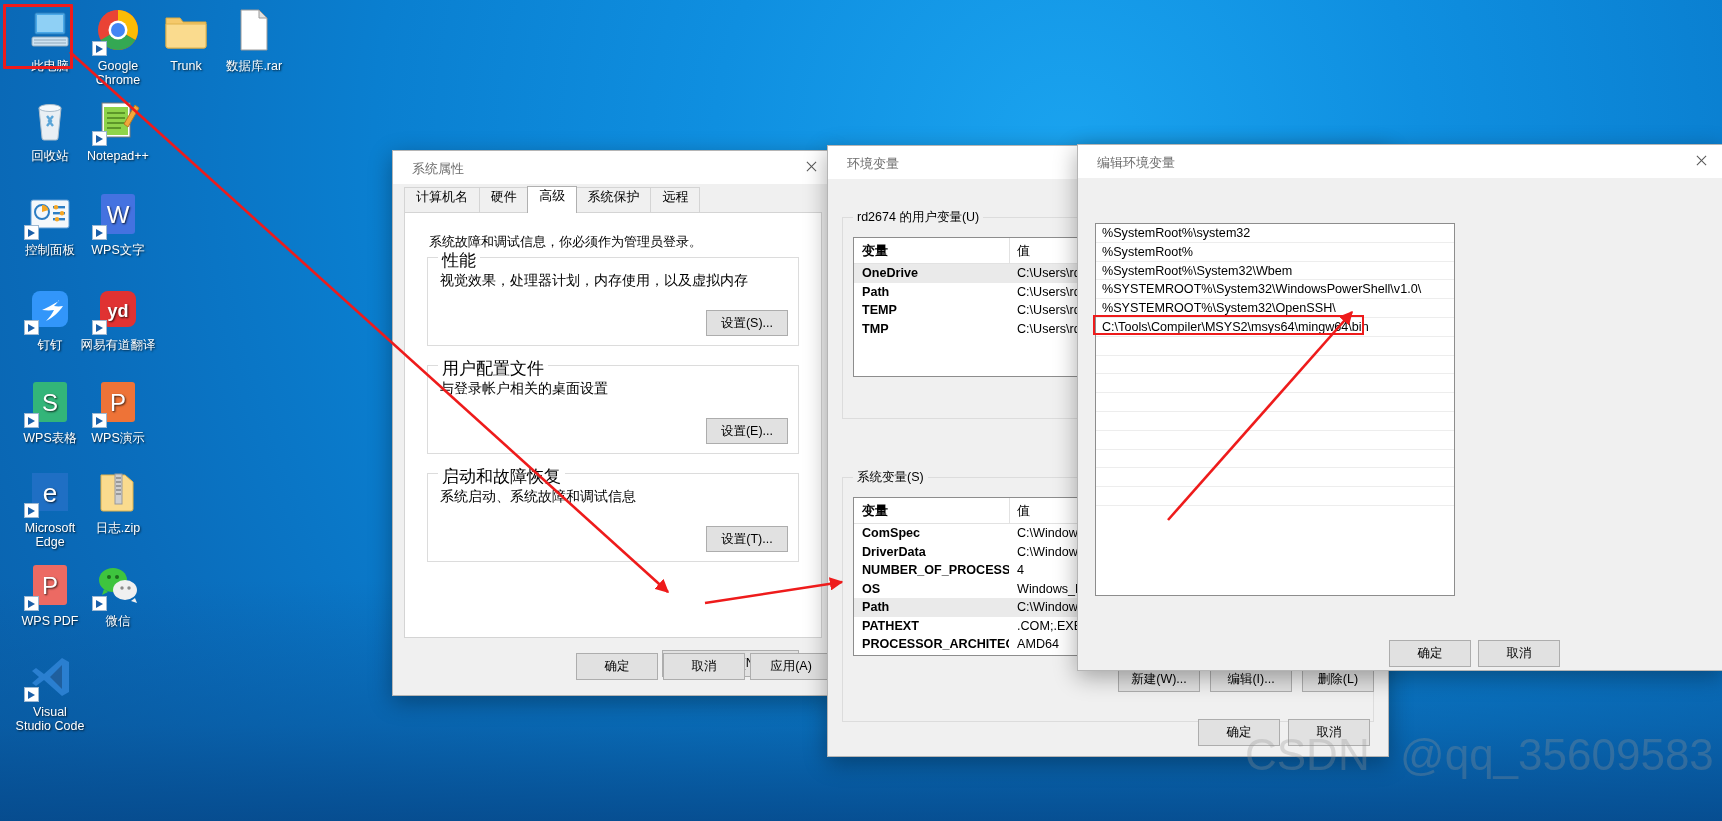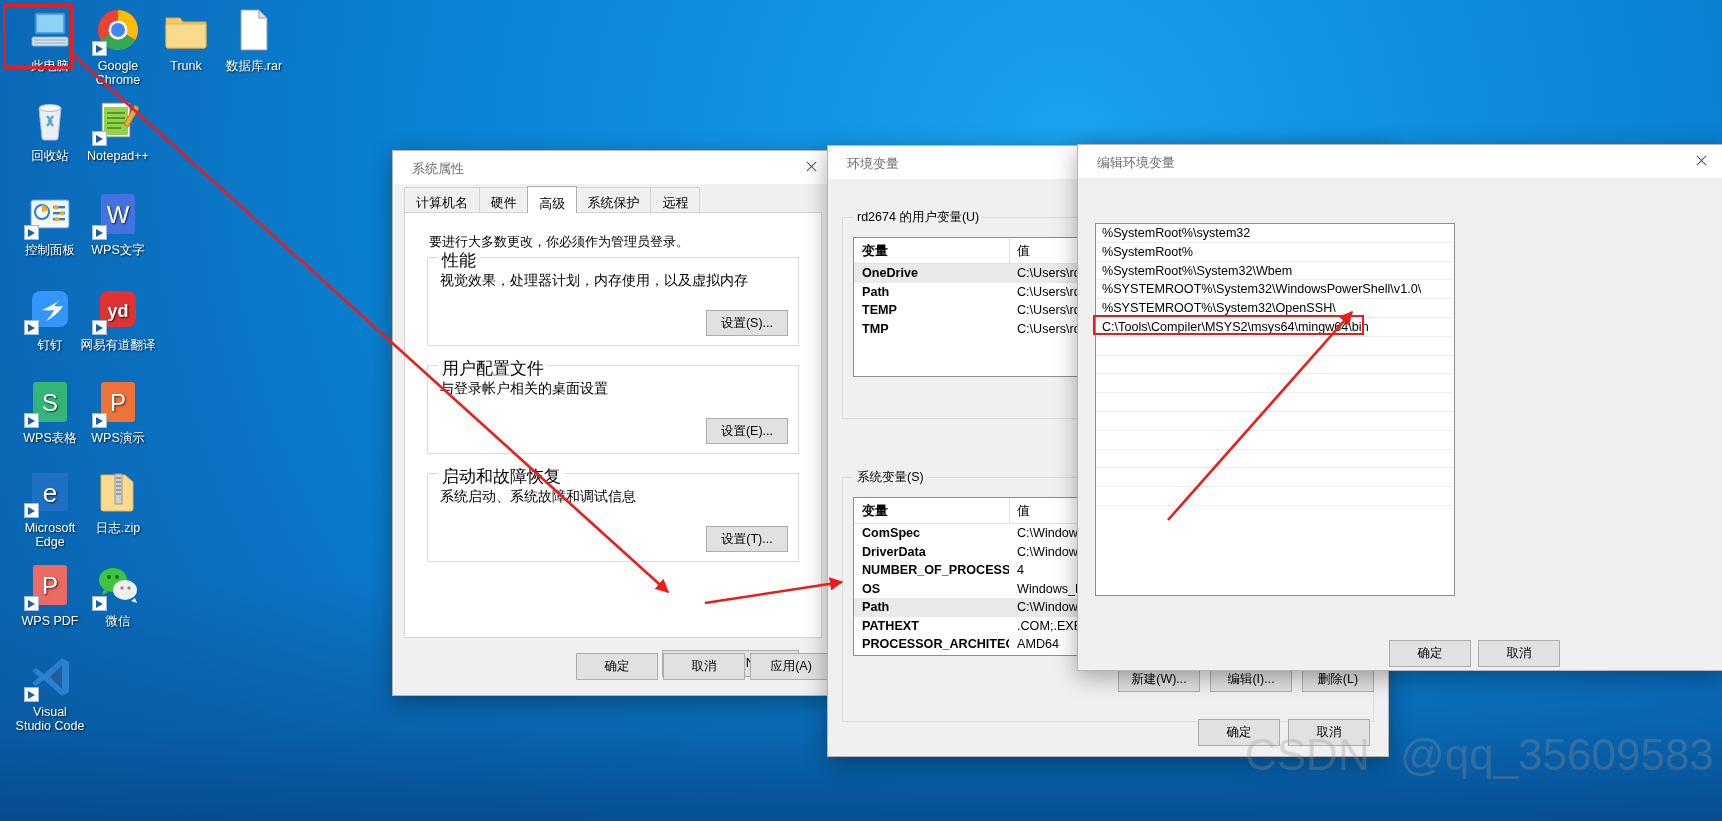--- a/index.html
+++ b/index.html
@@ -66,21 +66,21 @@
     box-sizing:border-box;
   }
 
   
   #sysprops{left:392px;top:150px;width:440px;height:544px;}
   #sysprops .tabstrip{
     position:absolute;left:11px;top:36px;right:11px;height:26px;
   }
   .tab{
     position:absolute;top:0;height:25px;padding:0 11px;box-sizing:border-box;
-    display:flex;align-items:flex-end;font-size:13px;
+    display:flex;align-items:flex-start;font-size:13px;
     border:1px solid #d4d4d4;border-bottom:none;background:#f0f0f0;color:#000;
   }
   .tab.active{background:#fff;border-color:#b0b0b0;height:27px;top:-1px;z-index:3;}
   #sysprops .tabpanel{
     position:absolute;left:11px;top:61px;right:11px;bottom:57px;
     background:#fff;border:1px solid #d4d4d4;
   }
   .hint{position:absolute;left:24px;top:20px;font-size:13px;}
   .gbox{
     position:absolute;border:1px solid #dcdcdc;
@@ -338,21 +338,21 @@
       </div>
       <div class="tab" style="left: 171.6px;">
         <span>系统保护</span>
       </div>
       <div class="tab" style="left: 246.4px;">
         <span>远程</span>
       </div>
     </div>
 
   <div class="tabpanel">
-    <div class="hint">要进行大多数更改，你必须作为管理员登录。</div>
+    <div class="hint">系统故障和调试信息，你必须作为管理员登录。</div>
 
     <div class="gbox" style="left:22px;top:44px;right:22px;height:87px;">
       <span class="leg">性能</span>
       <span class="desc">视觉效果，处理器计划，内存使用，以及虚拟内存</span>
       <div class="btn" style="position:absolute;right:10px;bottom:9px;width:82px;height:26px;">设置(S)...</div>
     </div>
 
     <div class="gbox" style="left:22px;top:152px;right:22px;height:87px;">
       <span class="leg">用户配置文件</span>
       <span class="desc">与登录帐户相关的桌面设置</span>

